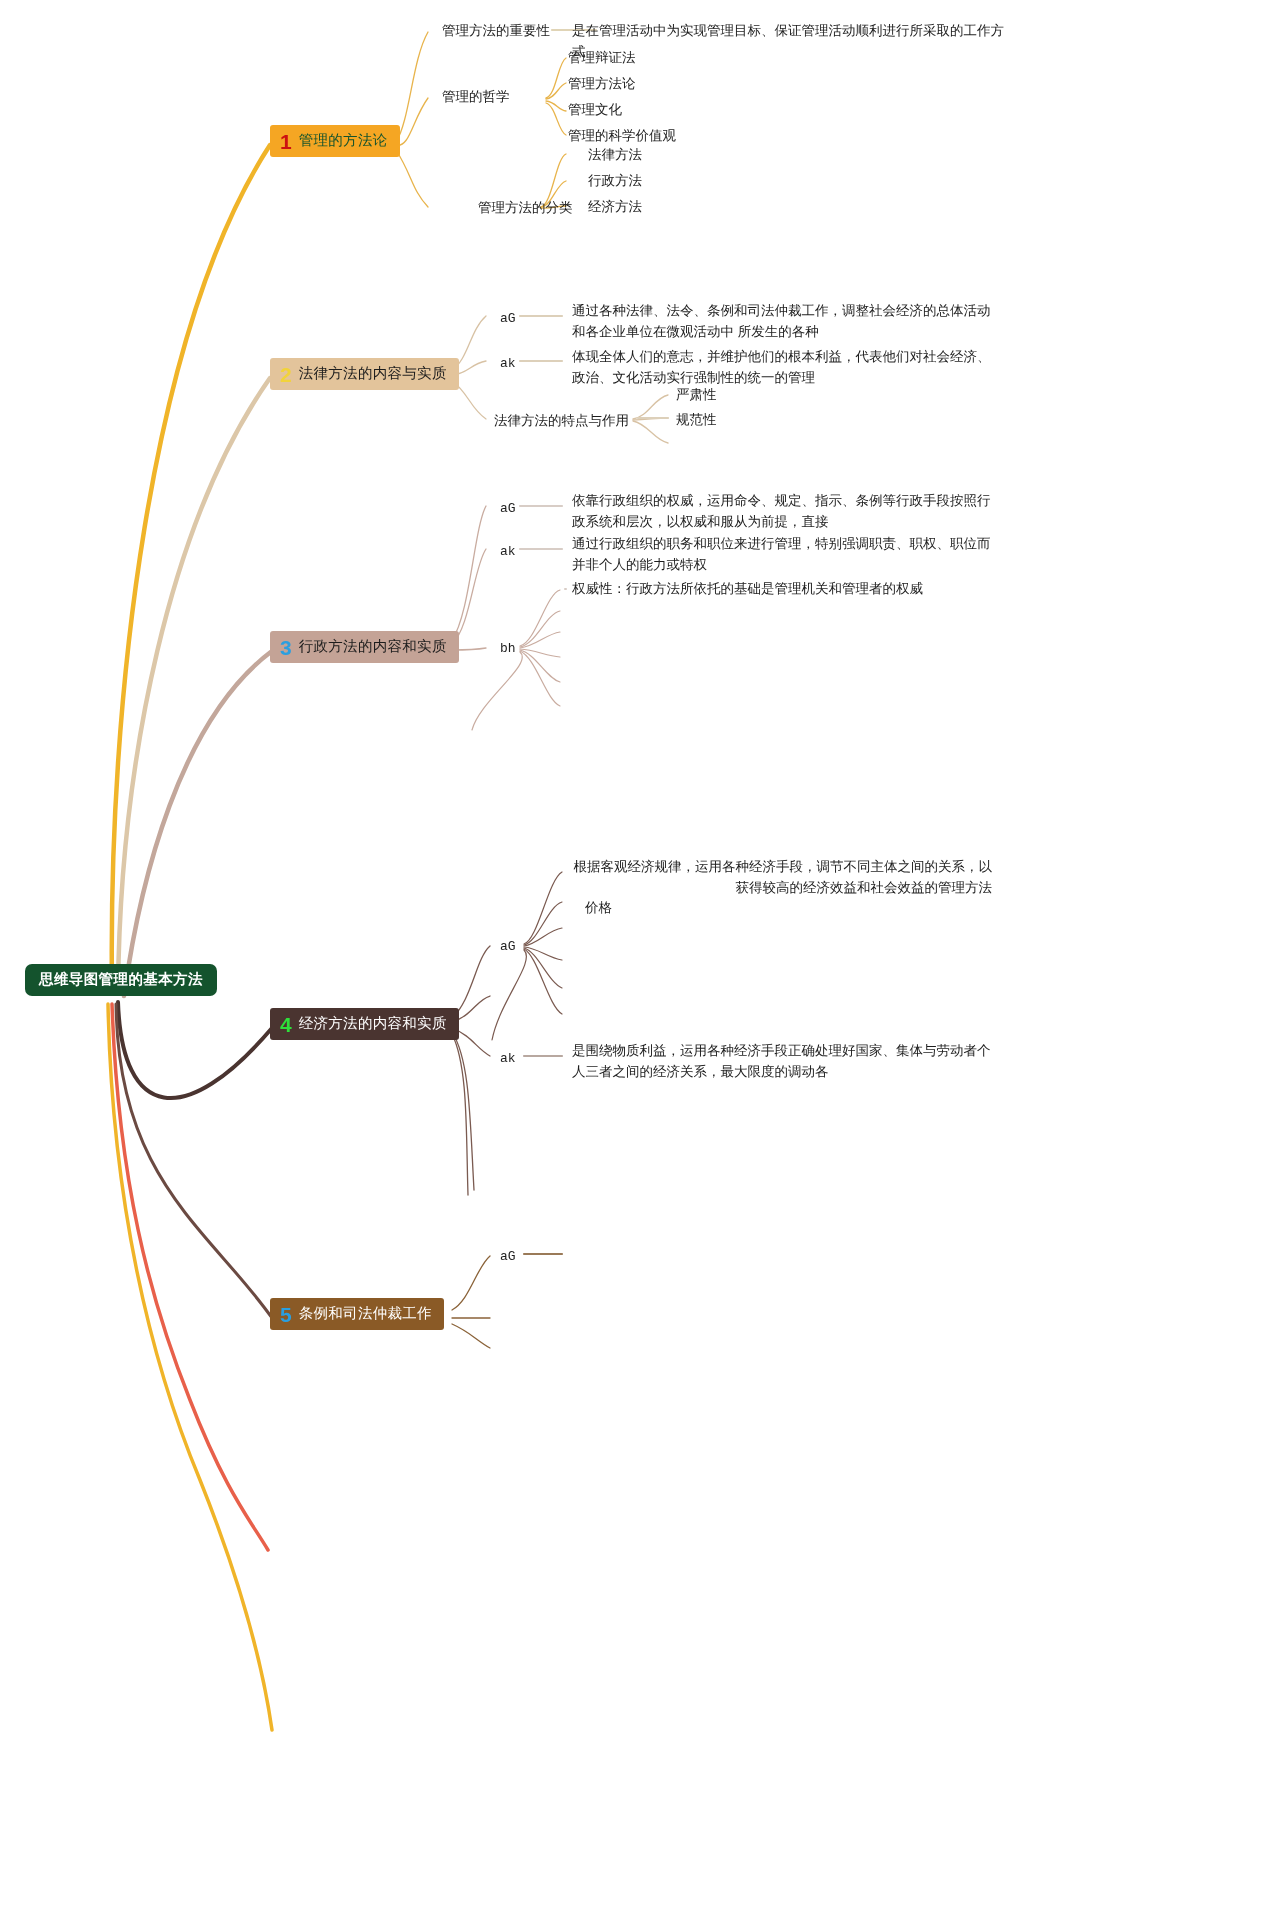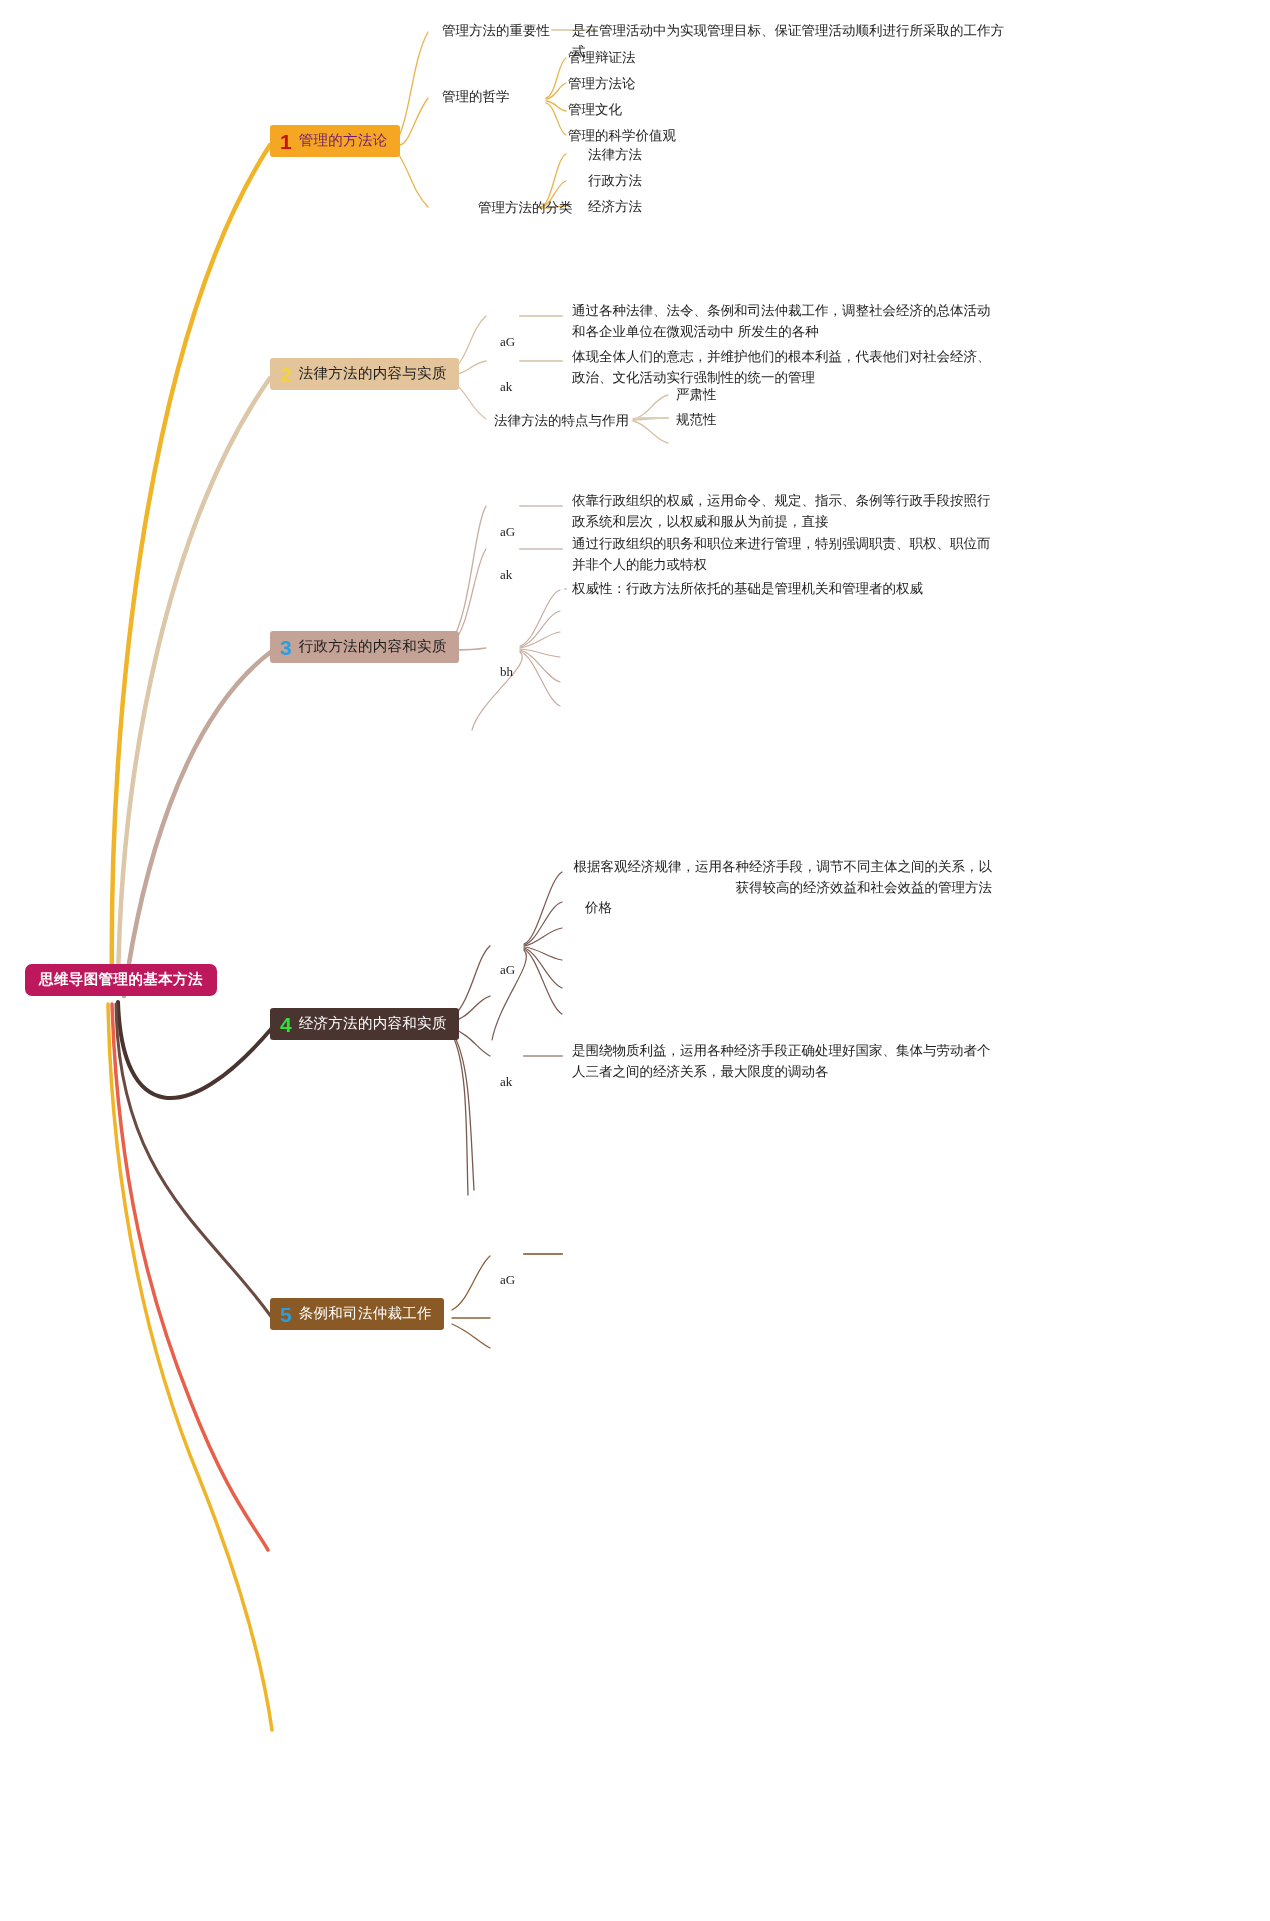--- a/index.html
+++ b/index.html
@@ -21,21 +21,21 @@
   .node{
     position:absolute;
     box-sizing:border-box;
     display:flex;
     align-items:center;
     white-space:nowrap;
   }
   .root{
     left:25px;top:964px;
     padding:6px 14px 7px 14px;
-    background:#be185d;
+    background:#14532d;
     border-radius:7px;
     color:#ffffff;
     font-size:14.5px;
     font-weight:bold;
     letter-spacing:.4px;
   }
   .mainnode{
     padding:5px 12px 6px 10px;
     border-radius:3px;
     font-size:15px;
@@ -45,21 +45,21 @@
     font-weight:bold;
     line-height:1;
     margin-right:7px;
     position:relative;
     top:1px;
   }
   .mainnode .lbl{font-size:14.5px;letter-spacing:.3px;}
 
   .n1{left:270px;top:125px;background:#f5a623;}
   .n1 .num{color:#cc1111;}
-  .n1 .lbl{color:#701a75;}
+  .n1 .lbl{color:#14532d;}
 
   .n2{left:270px;top:358px;background:#e3c49b;}
   .n2 .num{color:#f2d33a;}
   .n2 .lbl{color:#1d1d1d;}
 
   .n3{left:270px;top:631px;background:#c4a396;}
   .n3 .num{color:#2a9fe0;}
   .n3 .lbl{color:#1d1d1d;}
 
   .n4{left:270px;top:1008px;background:#4a3430;}
@@ -73,24 +73,23 @@
   
   .txt{
     position:absolute;
     font-size:13.5px;
     color:#1d1d1d;
     line-height:21px;
     white-space:nowrap;
   }
   .txt.wrap{white-space:normal;}
   .serif{
-    font-family:Liberation Serif, serif;
+    font-family:Liberation Mono, monospace;
     font-size:13px;
     color:#1d1d1d;
-    margin-top:23px;
   }
 </style>
 </head>
 <body>
 
 <div id="canvas">
 
   <svg id="wires" viewBox="0 0 1270 1921" xmlns="http://www.w3.org/2000/svg">
     <g fill="none" stroke-linecap="round">
 

